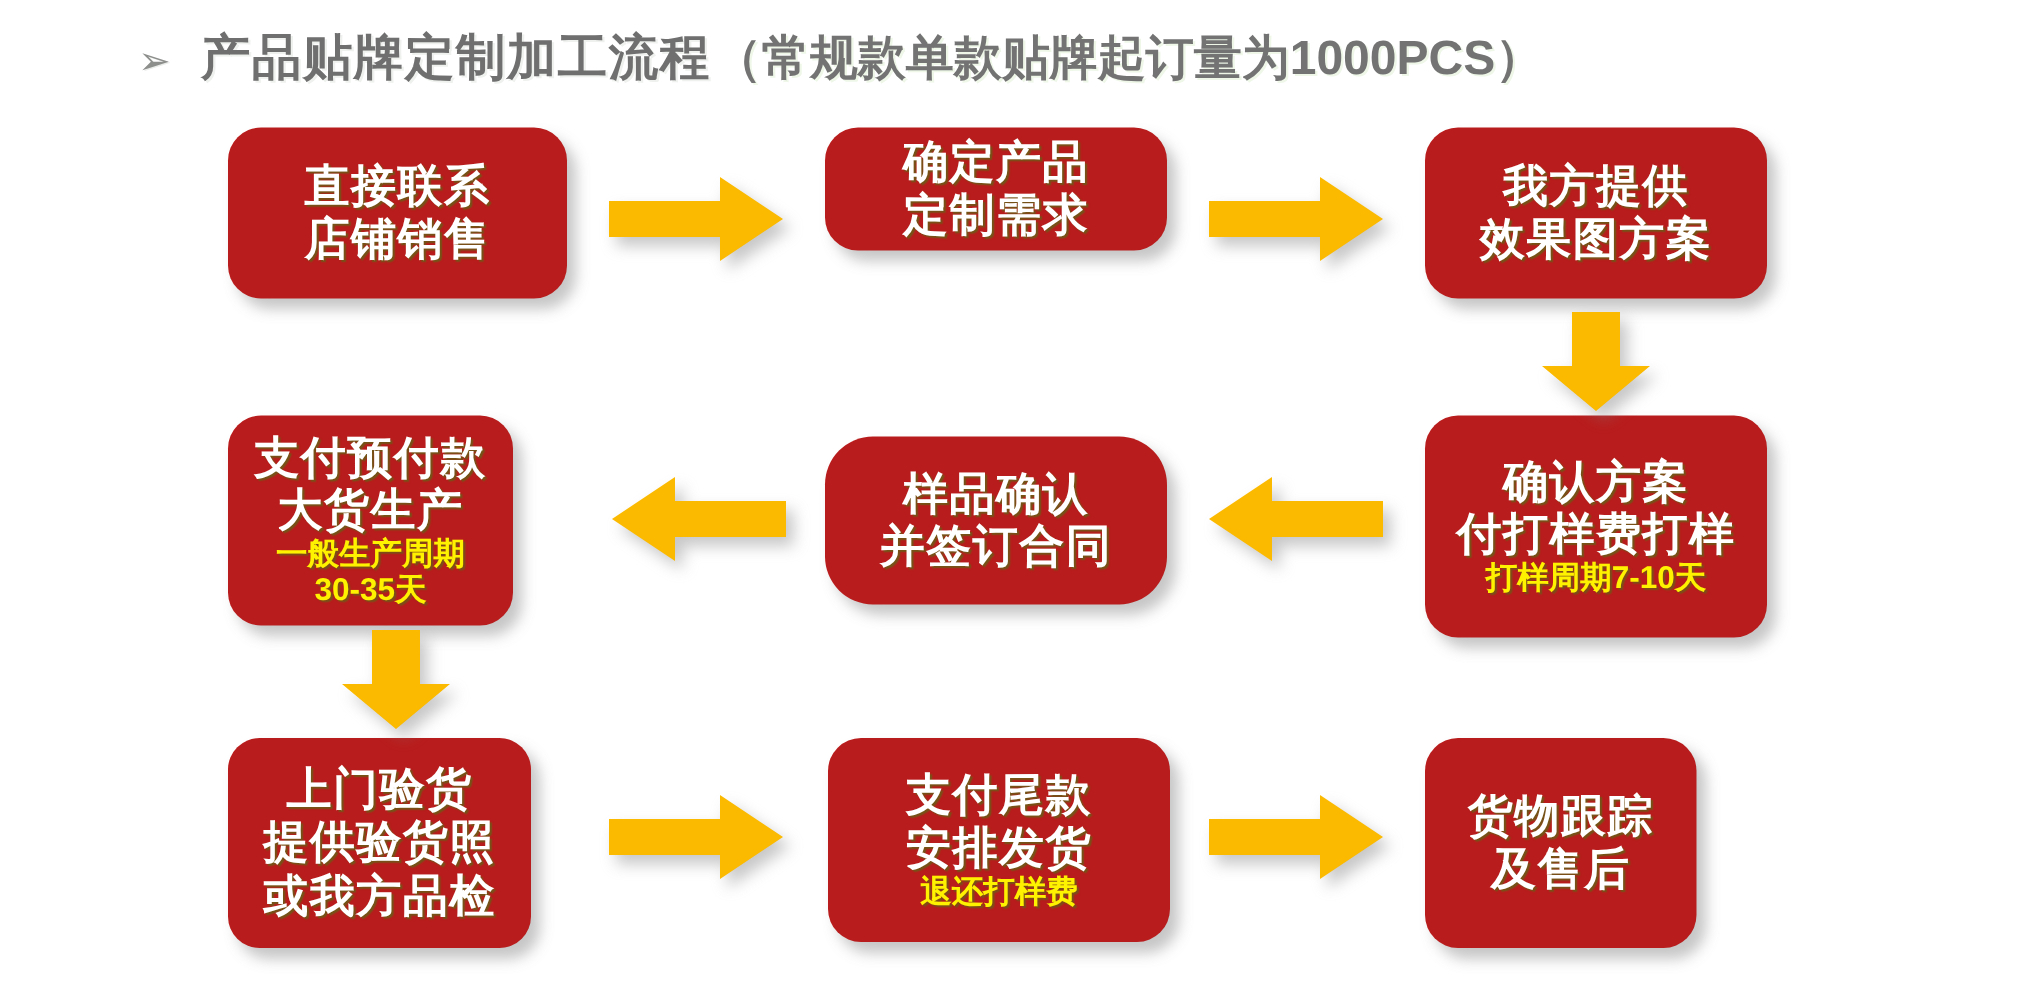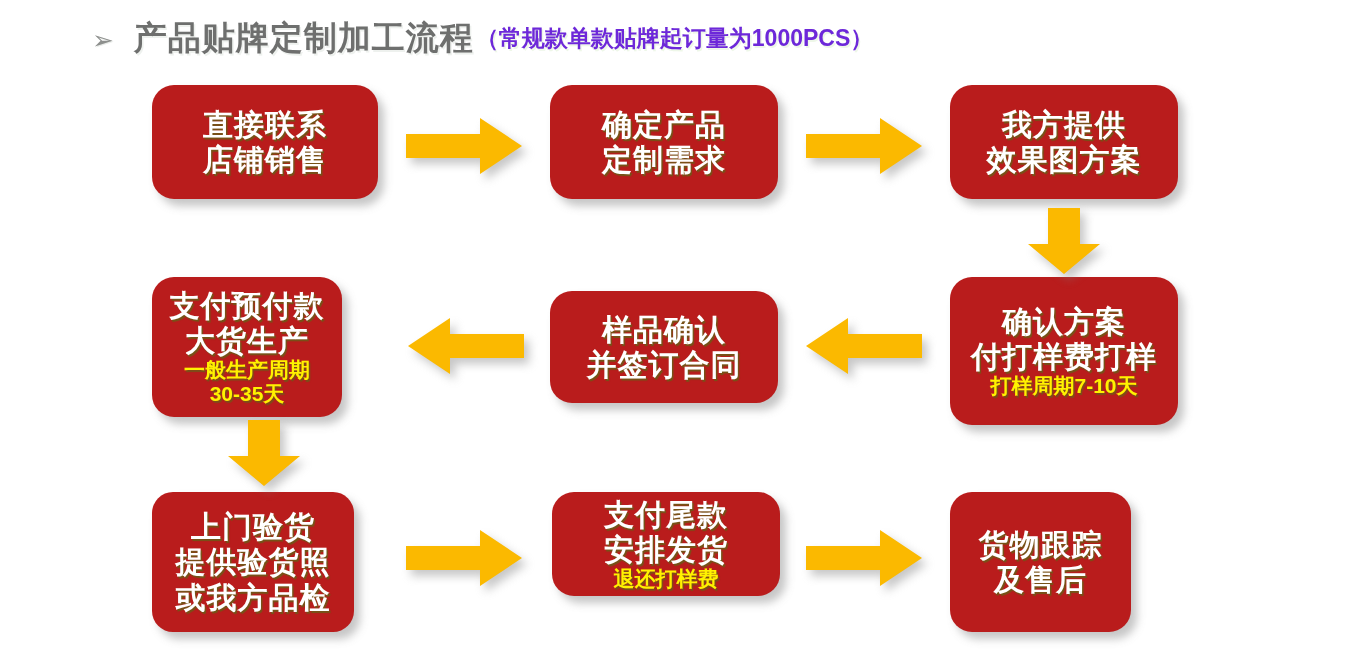--- a/index.html
+++ b/index.html
@@ -37,23 +37,23 @@
     text-shadow: 1px 1px 0 #e9ece9;
   }
   .title-main {
     font-size: 33px;
     font-weight: bold;
     color: #6e6f6e;
     letter-spacing: 1px;
     text-shadow: 1.5px 1.5px 0 #eef1ee;
   }
   .title-sub {
-    font-size: 23px;
-    font-weight: bold;
-    color: #6d28d9;
+    font-size: 32px;
+    font-weight: bold;
+    color: #737373;
     letter-spacing: 0px;
     text-shadow: 1.5px 1.5px 0 #eef7e8;
     margin-left: 2px;
   }
 
   
   .node {
     position: absolute;
     background: #b91c1c;
     border-radius: 22px;
@@ -78,27 +78,27 @@
     color: #fff200;
     font-size: 21px;
     line-height: 1.16;
     letter-spacing: 0px;
     font-weight: bold;
     text-shadow: 1.5px 1.5px 1px rgba(60,130,20,0.5);
   }
 
   
   #node-1 { left: 152px; top: 85px;  width: 226px; height: 114px; }
-  #node-2 { left: 550px; top: 85px;  width: 228px; height: 114px; }
+  #node-2 { left: 550px; top: 85px;  width: 228px; height: 82px; }
   #node-3 { left: 950px; top: 85px;  width: 228px; height: 114px; }
   #node-4 { left: 950px; top: 277px; width: 228px; height: 148px; }
-  #node-5 { left: 550px; top: 291px; width: 228px; height: 112px; }
+  #node-5 { left: 550px; top: 291px; width: 228px; height: 112px; border-radius: 32px; }
   #node-6 { left: 152px; top: 277px; width: 190px; height: 140px; }
   #node-7 { left: 152px; top: 492px; width: 202px; height: 140px; border-radius: 21px; }
-  #node-8 { left: 552px; top: 492px; width: 228px; height: 104px; }
+  #node-8 { left: 552px; top: 492px; width: 228px; height: 136px; }
   #node-9 { left: 950px; top: 492px; width: 181px; height: 140px; }
 
   
   .arrow {
     position: absolute;
     filter: drop-shadow(5px 6px 5px rgba(130,130,130,0.45));
   }
   .arrow svg { display: block; }
 
   #arrow-1 { left: 406px; top: 118px; }

